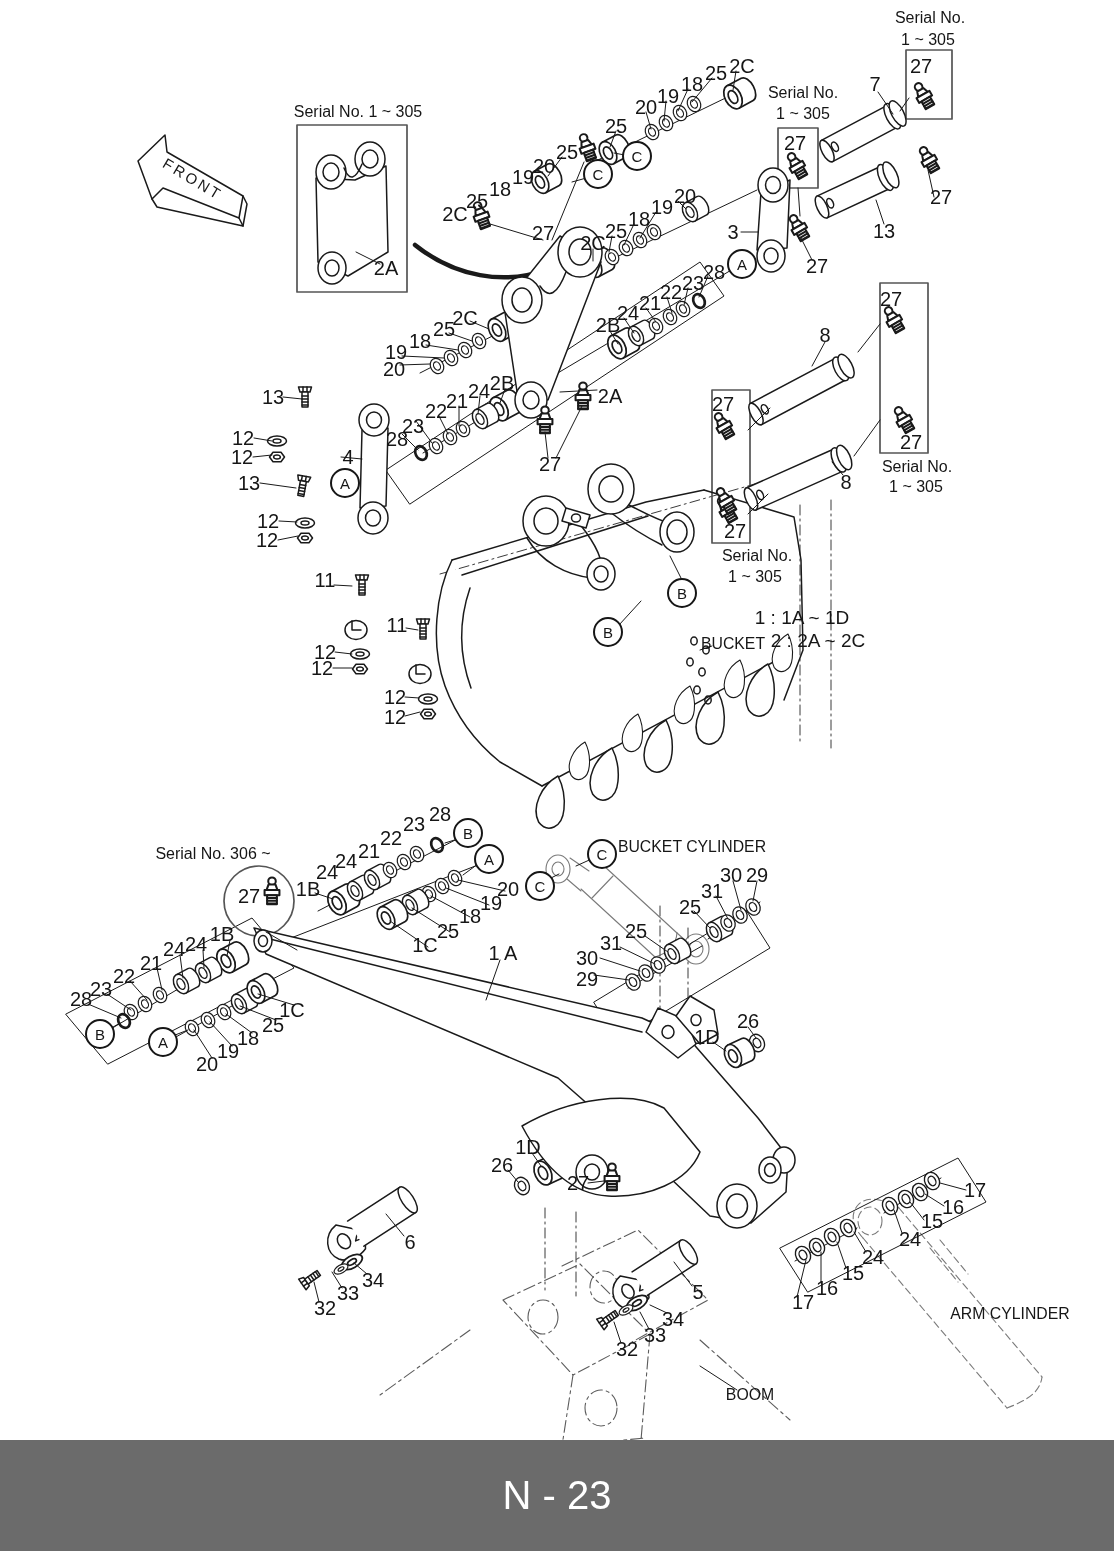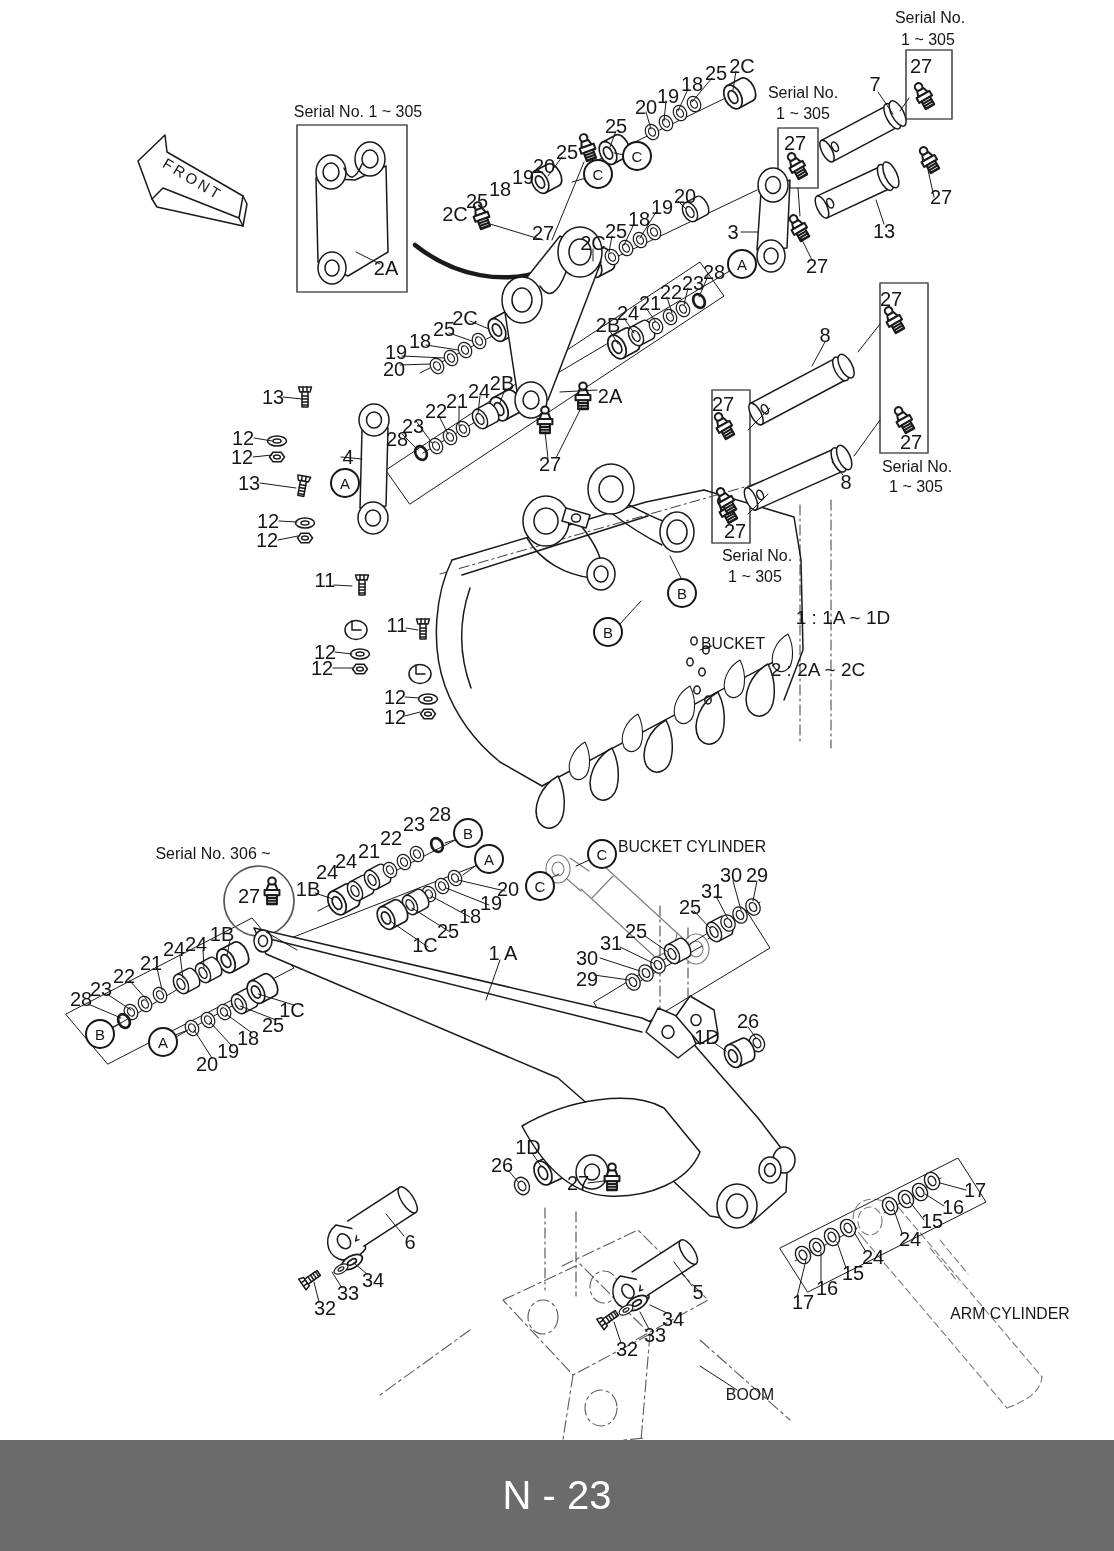--- a/index.html
+++ b/index.html
@@ -499,22 +499,22 @@
       <div class="co serial" style="left: 916px; top: 487px;">1 ~ 305</div>
       <div class="co num" style="left: 325px; top: 580px;">11</div>
       <div class="co num" style="left: 397px; top: 625px;">11</div>
       <div class="co num" style="left: 325px; top: 652px;">12</div>
       <div class="co num" style="left: 322px; top: 668px;">12</div>
       <div class="co num" style="left: 395px; top: 697px;">12</div>
       <div class="co num" style="left: 395px; top: 717px;">12</div>
       <div class="co circled" style="left: 608px; top: 632px;">B</div>
       <div class="co circled" style="left: 682px; top: 593px;">B</div>
       <div class="co caption" style="left: 733px; top: 643px;">BUCKET</div>
-      <div class="co legend" style="left: 843px; top: 617px;">1 : 1A ~ 1D</div>
-      <div class="co legend" style="left: 818px; top: 669px;">2 : 2A ~ 2C</div>
+      <div class="co legend" style="left: 802px; top: 617px;">1 : 1A ~ 1D</div>
+      <div class="co legend" style="left: 818px; top: 640px;">2 : 2A ~ 2C</div>
       <div class="co serial" style="left: 213px; top: 854px;">Serial No. 306 ~</div>
       <div class="co num" style="left: 249px; top: 896px;">27</div>
       <div class="co num" style="left: 308px; top: 889px;">1B</div>
       <div class="co num" style="left: 327px; top: 872px;">24</div>
       <div class="co num" style="left: 346px; top: 861px;">24</div>
       <div class="co num" style="left: 369px; top: 851px;">21</div>
       <div class="co num" style="left: 391px; top: 838px;">22</div>
       <div class="co num" style="left: 414px; top: 824px;">23</div>
       <div class="co num" style="left: 440px; top: 814px;">28</div>
       <div class="co circled" style="left: 468px; top: 833px;">B</div>

